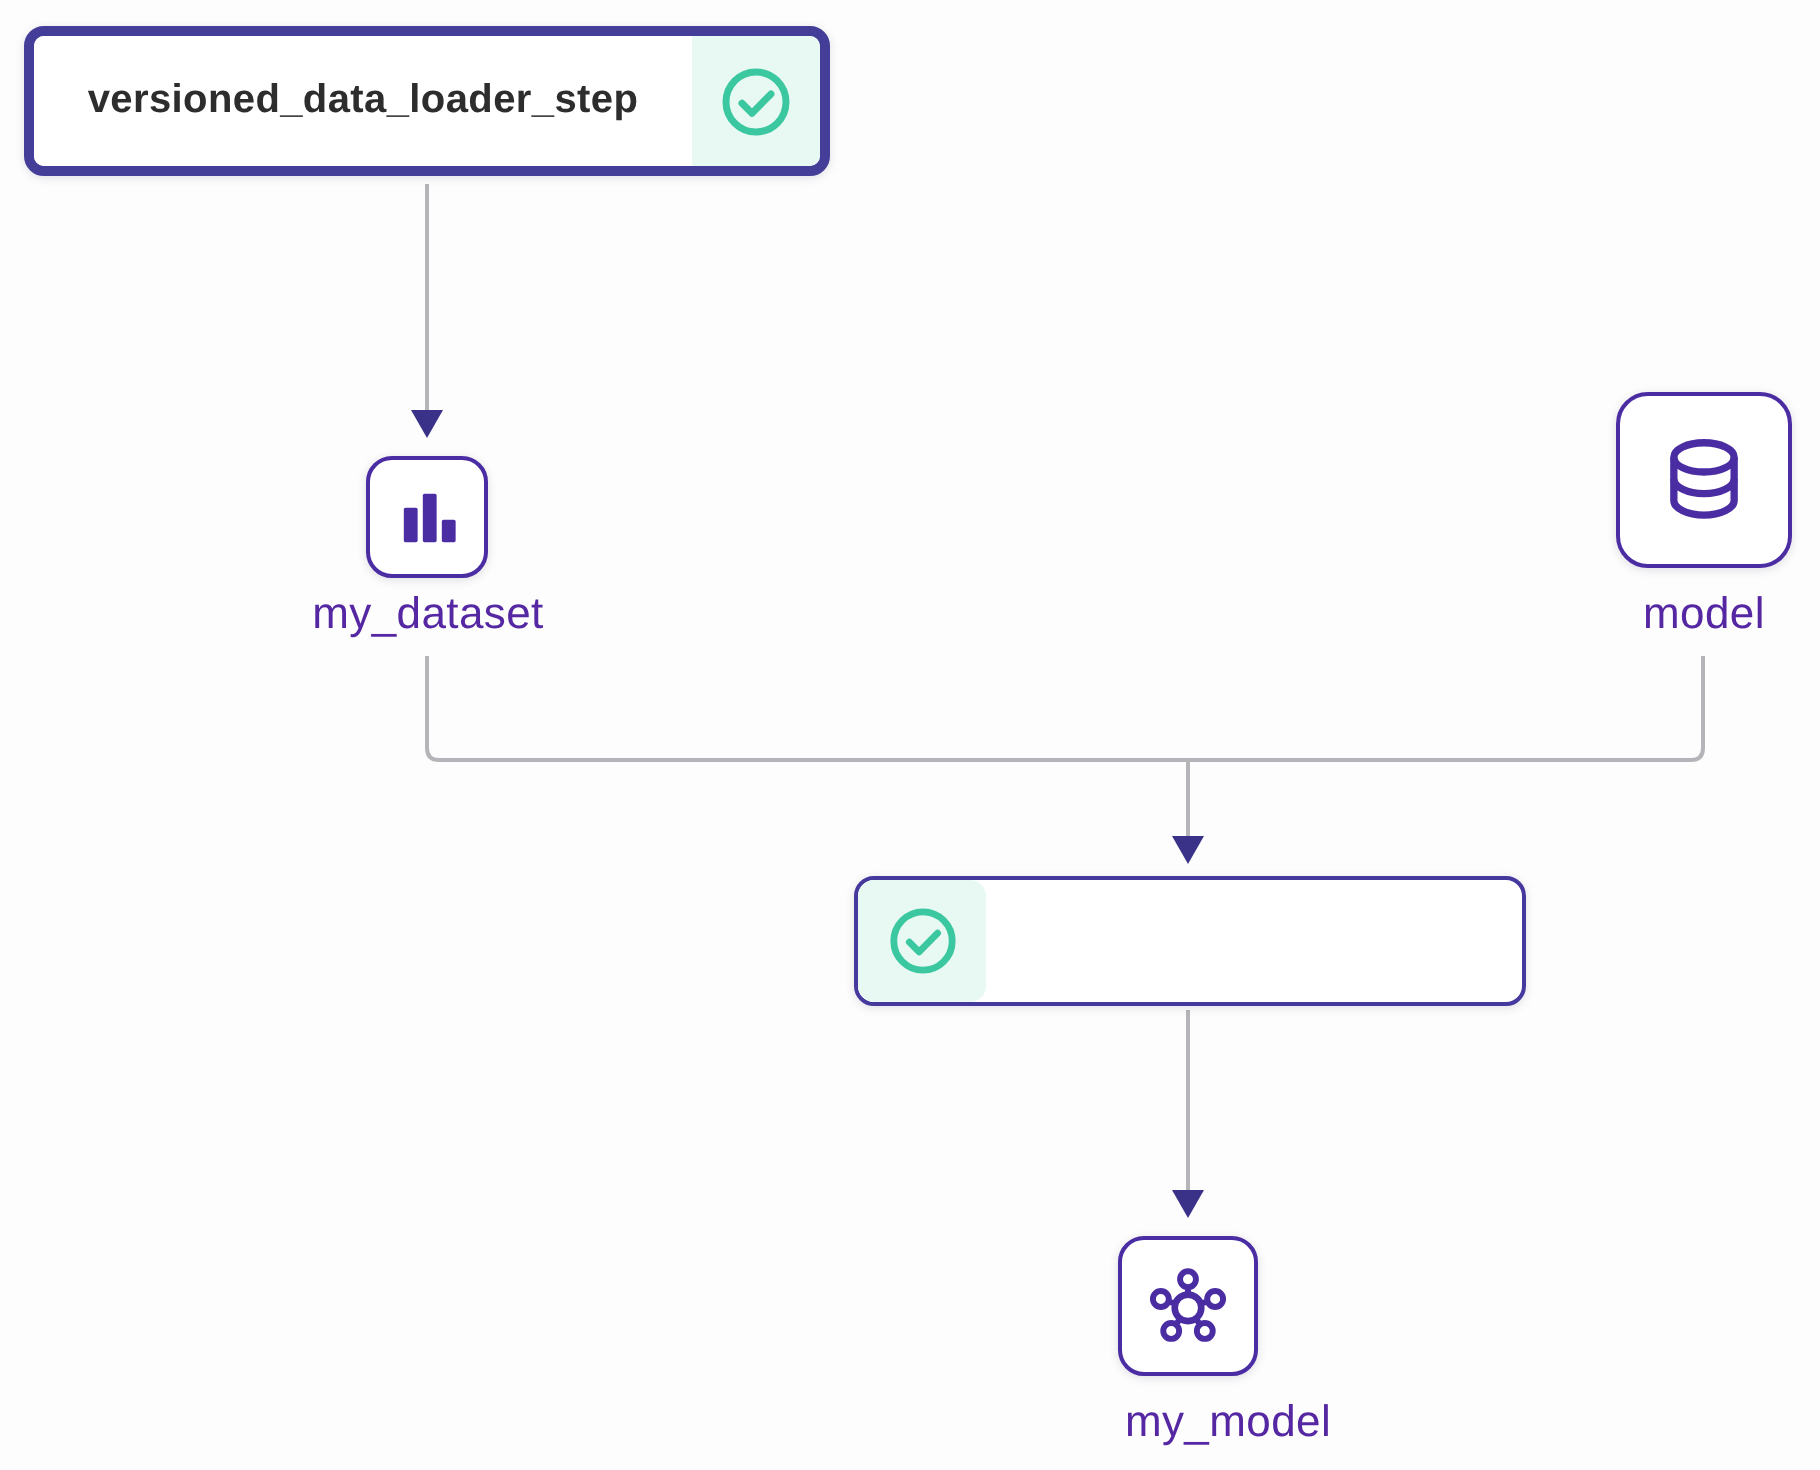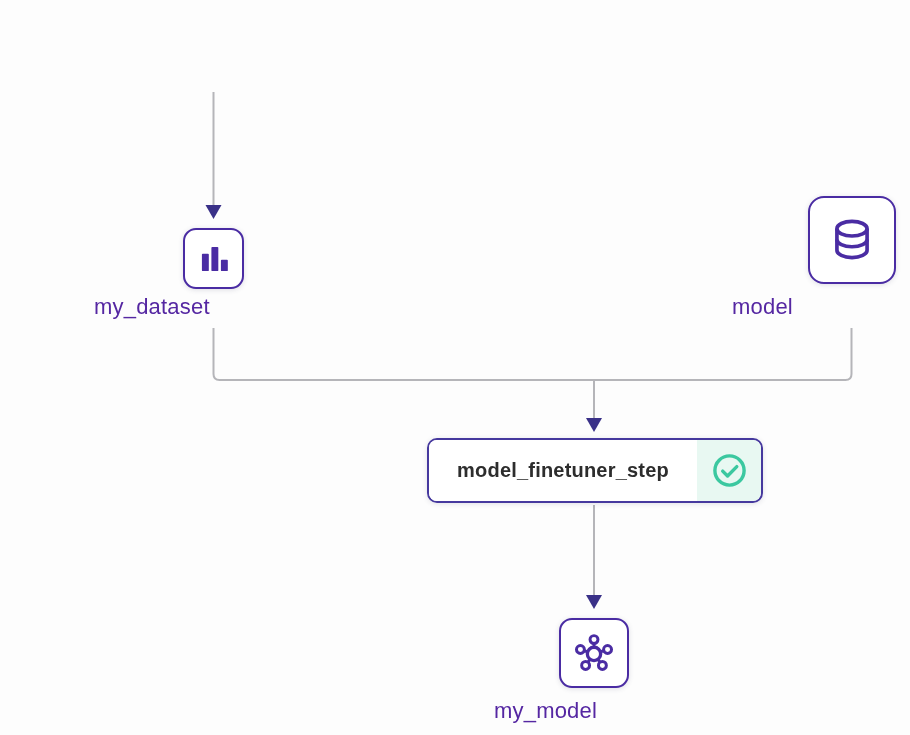--- a/index.html
+++ b/index.html
@@ -63,20 +63,21 @@
     border: 2.5px solid #4A2CA3;
     display: flex;
     align-items: center;
     justify-content: center;
     cursor: pointer;
     box-shadow: 0 1px 5px rgba(60,60,100,0.16);
   }
   .artifact-label {
     position: absolute;
     width: 240px;
+    text-align: center;
     font-size: 22px;
     font-weight: 500;
     color: #5527A2;
     letter-spacing: 0.2px;
     cursor: pointer;
     white-space: nowrap;
   }
 </style>
 </head>
 <body>
@@ -95,43 +96,51 @@
       <path d="M594 381 V418" fill="none" stroke="#b5b5b9" stroke-width="2"></path>
       <polygon points="586,418 602,418 594,432" fill="#3A3188"></polygon>
     </g>
 
     <g>
       <path d="M594 505 V595" fill="none" stroke="#b5b5b9" stroke-width="2"></path>
       <polygon points="586,595 602,595 594,609" fill="#3A3188"></polygon>
     </g>
   </svg>
 
+  <div class="step-node selected" style="left:12px; top:13px; width:403px; height:75px;">
+    <div class="step-label-area">
+      <span class="step-label">versioned_data_loader_step</span>
+    </div>
+    <div class="step-status" style="border-radius:0 5px 5px 0;">
+      <svg width="38" height="38" viewBox="0 0 38 38">
+        <circle cx="19" cy="19" r="15" fill="none" stroke="#3BC8A0" stroke-width="3.5"></circle>
+        <path d="M12 19.6 L17 24.6 L26.5 15" fill="none" stroke="#3BC8A0" stroke-width="3.5" stroke-linecap="round" stroke-linejoin="round"></path>
+      </svg>
+    </div>
+  </div>
 
   <div class="artifact-node" style="left:183px; top:228px; width:61px; height:61px; border-radius:13px;">
     <svg width="38" height="38" viewBox="0 0 44 44">
       <rect x="8" y="16" width="8" height="20" rx="1" fill="#4A2CA3"></rect>
       <rect x="19" y="8" width="8" height="28" rx="1" fill="#4A2CA3"></rect>
       <rect x="30" y="23" width="8" height="13" rx="1" fill="#4A2CA3"></rect>
     </svg>
   </div>
   <div class="artifact-label" style="left:94px; top:294px;">my_dataset</div>
 
   <div class="artifact-node" style="left:808px; top:196px; width:88px; height:88px; border-radius:16px;">
     <svg width="56" height="56" viewBox="0 0 52 52">
       <ellipse cx="26" cy="15.5" rx="14" ry="6.8" fill="none" stroke="#4A2CA3" stroke-width="3.4"></ellipse>
       <path d="M12 15.5 V35.5 C12 39.2 18.3 42.3 26 42.3 C33.7 42.3 40 39.2 40 35.5 V15.5" fill="none" stroke="#4A2CA3" stroke-width="3.4"></path>
       <path d="M12 25.5 C12 29.2 18.3 32.3 26 32.3 C33.7 32.3 40 29.2 40 25.5" fill="none" stroke="#4A2CA3" stroke-width="3.4"></path>
     </svg>
   </div>
   <div class="artifact-label" style="left:732px; top:294px;">model</div>
 
   <div class="step-node normal" style="left:427px; top:438px; width:336px; height:65px;">
-    <div class="step-label-area">
-      <span class="step-label">model_finetuner_step</span>
-    </div>
     <div class="step-status" style="border-radius:0 8px 8px 0;">
       <svg width="37" height="37" viewBox="0 0 38 38">
         <circle cx="19" cy="19" r="15" fill="none" stroke="#3BC8A0" stroke-width="3.5"></circle>
         <path d="M12 19.6 L17 24.6 L26.5 15" fill="none" stroke="#3BC8A0" stroke-width="3.5" stroke-linecap="round" stroke-linejoin="round"></path>
       </svg>
     </div>
   </div>
 
   <div class="artifact-node" style="left:559px; top:618px; width:70px; height:70px; border-radius:13px;">
     <svg width="48" height="48" viewBox="0 0 52 52">

